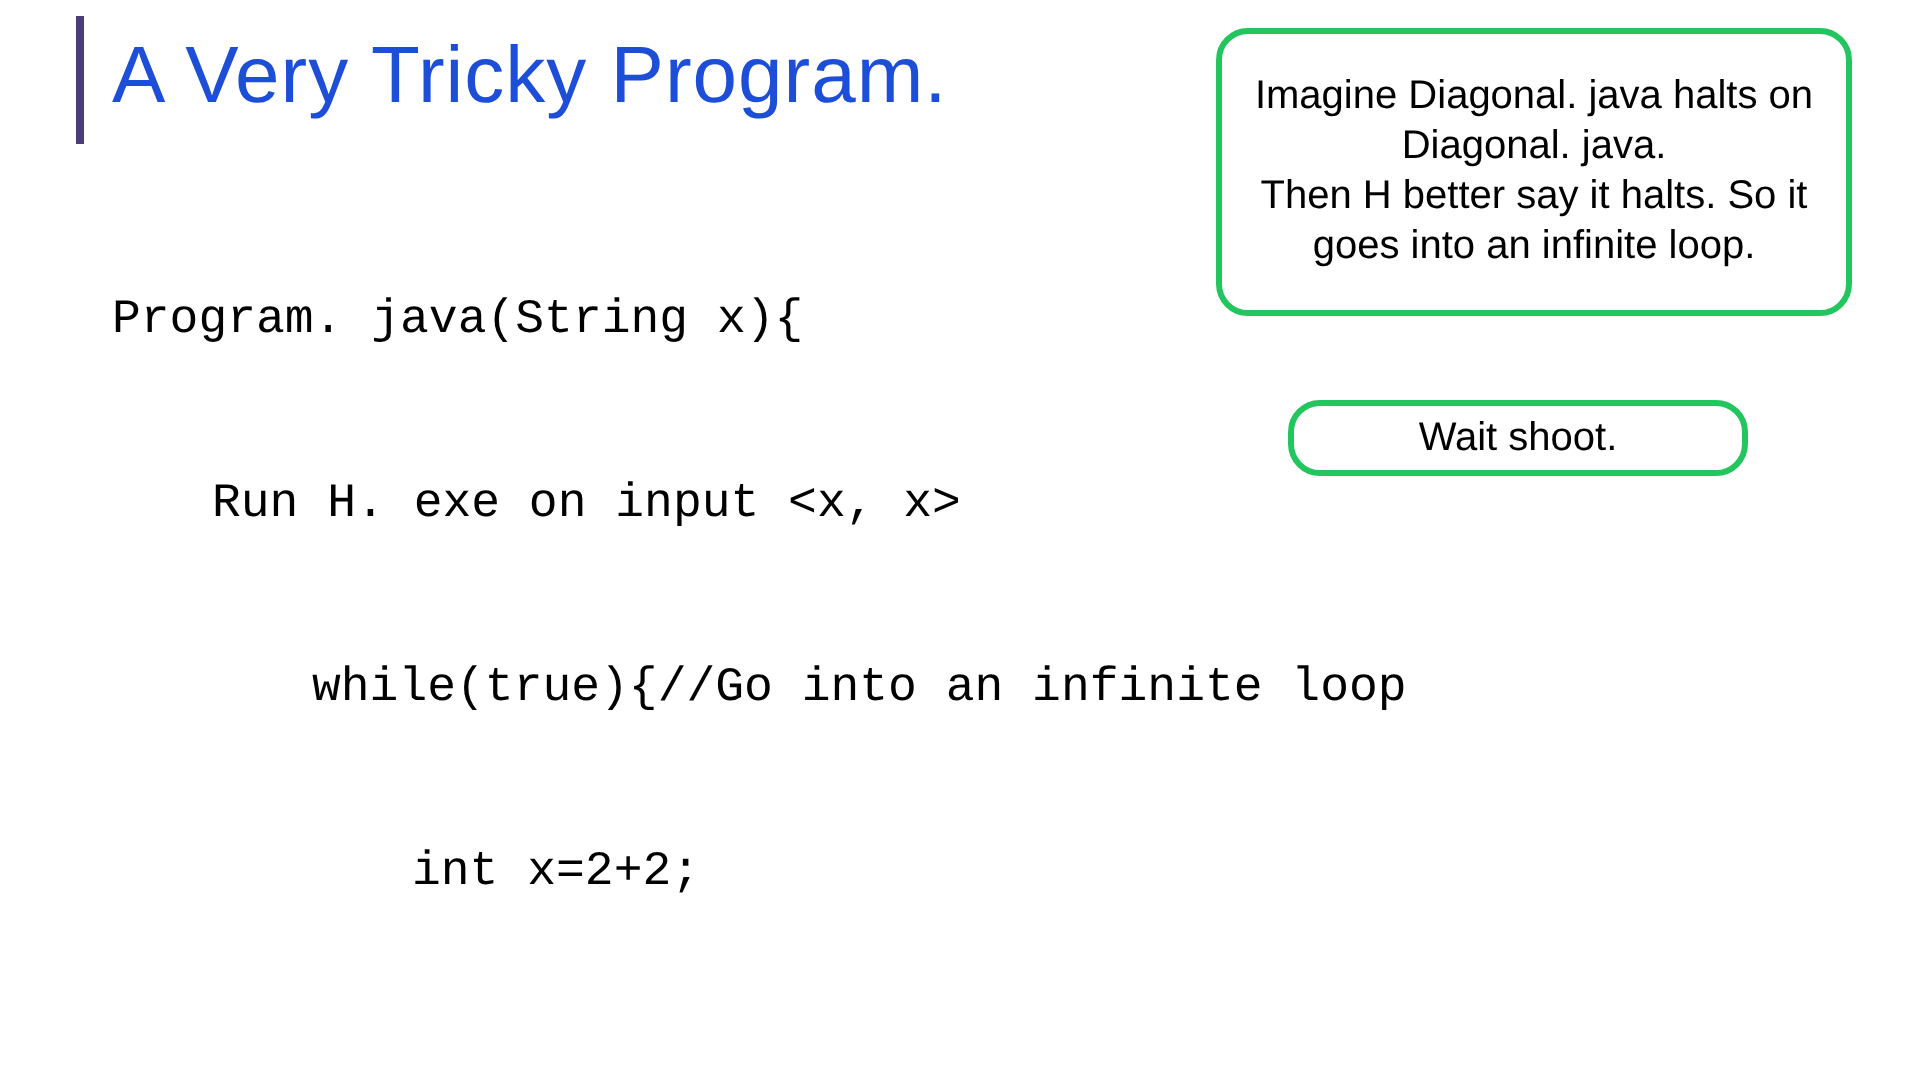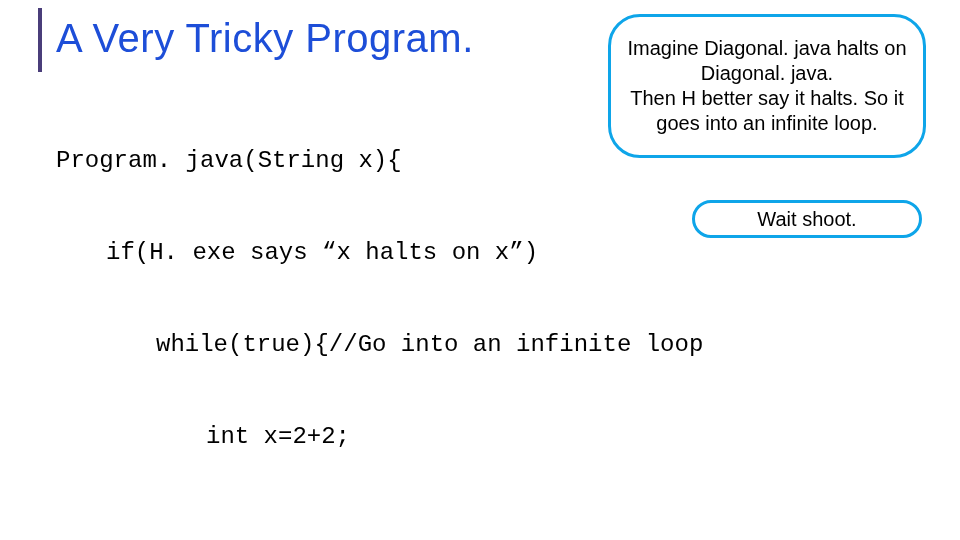--- a/index.html
+++ b/index.html
@@ -38,60 +38,60 @@
     line-height: 46px;
     color: #000;
     white-space: pre;
   }
   .ind1 { padding-left: 50px; }
   .ind2 { padding-left: 100px; text-align: center; }
   .ind3 { padding-left: 150px; }
   .callout {
     position: absolute;
     background: #fff;
-    border: 3px solid #0ea5e9;
-    border-radius: 32px;
+    border: 3px solid #22c55e;
+    border-radius: 16px;
     text-align: center;
     font-family: Arial, sans-serif;
     font-size: 20px;
     line-height: 25px;
     color: #000;
     padding: 8px 14px;
     box-sizing: border-box;
   }
   .callout-big {
     left: 608px;
     top: 14px;
     width: 318px;
     height: 144px;
     display: flex;
     align-items: center;
     justify-content: center;
   }
   .callout-small {
-    left: 692px;
+    left: 644px;
     top: 200px;
     width: 230px;
     height: 38px;
     display: flex;
     align-items: center;
     justify-content: center;
     padding: 2px 10px;
   }
 </style>
 </head>
 <body>
 
 <div class="accent-bar"></div>
 
 <div class="title">A Very Tricky Program.</div>
 
 <div class="code">
 <div>Program. java(String x){</div>
-<div class="ind1">if(H. exe says “x halts on x”)</div>
+<div class="ind1">Run H. exe on input &lt;x, x&gt;</div>
 <div class="ind2">while(true){//Go into an infinite loop</div>
 <div class="ind3">int x=2+2;</div>
 
 
 
 
 </div>
 
 <div class="callout callout-big">
   <div style="white-space:pre-line;">Imagine Diagonal. java halts on Diagonal. java.

